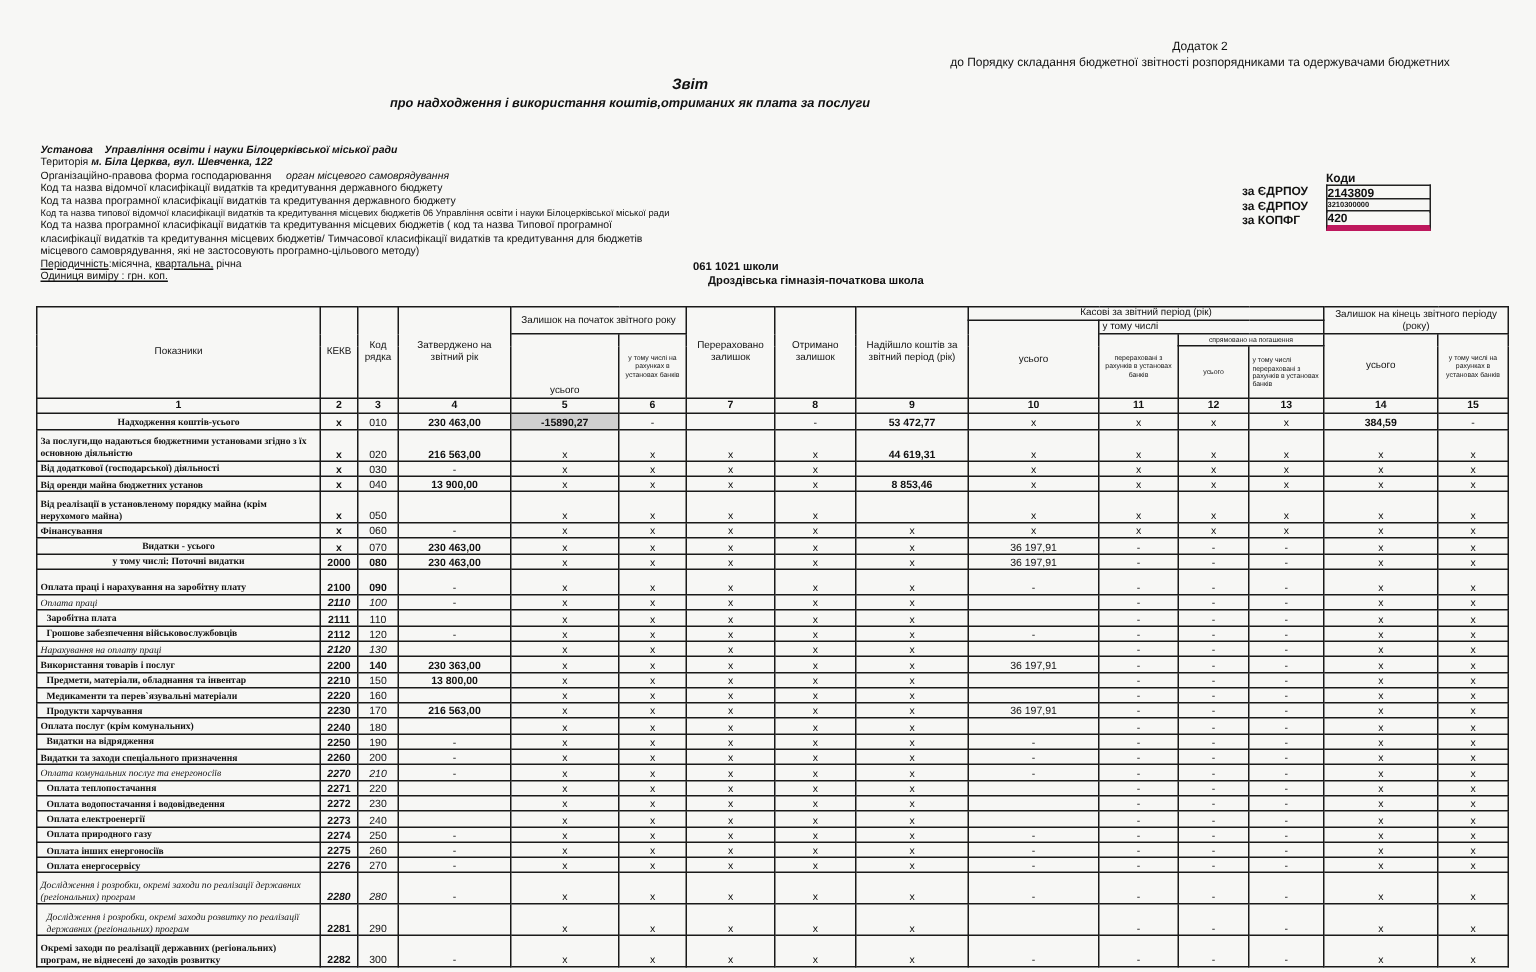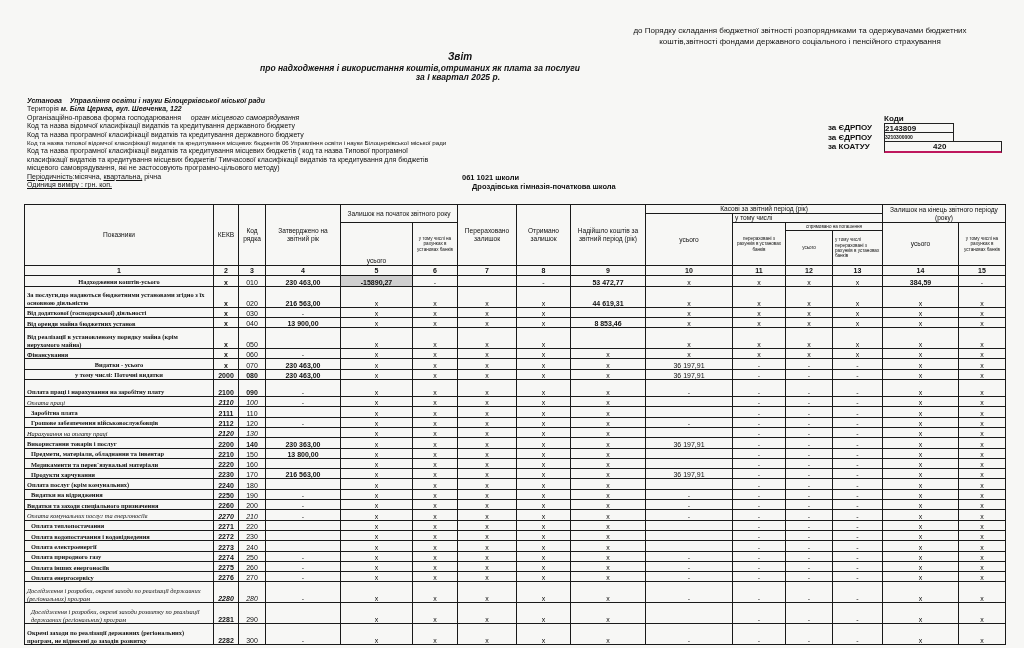--- a/index.html
+++ b/index.html
@@ -13,21 +13,21 @@
   .b { font-weight:bold; }
   
   #annex { left:600px; top:26px; width:400px; text-align:center; font-size:8px; line-height:10.5px; }
   #title { left:180px; top:52px; width:400px; text-align:right; font-size:8.5px; font-style:italic; font-weight:bold; line-height:9.5px; }
   #title .t1 { font-size:10px; text-align:center; width:100%; padding-left:160px; box-sizing:border-box; display:block; margin-bottom:2px;}
   #codes { left:828px; top:114px; font-size:8px; }
   #codes .hdr { text-align:left; margin-left:56px; width:68px; font-weight:bold; line-height:9px; }
   #codes .row { display:flex; align-items:center; height:9.5px; }
   #codes .lbl { width:56px; font-weight:bold; }
   #codes .val { width:68px; border:1px solid #222; border-bottom:none; font-weight:bold; height:9px; line-height:9px; }
-  #codes .row:last-child .val { border-bottom:2px solid #be185d;padding-left:48px; }
+  #codes .row:last-child .val { border-bottom:4px solid #be185d; }
   #codes .small { font-size:5px; }
   #meta { left:27px; top:97px; font-size:7px; line-height:8.4px; }
   #meta .line { white-space:nowrap; }
   #meta .u { text-decoration:underline; }
   .rightval { position:absolute; font-size:7.5px; font-weight:bold; }
   
   table#report {
     position:absolute; left:24px; top:204px; border-collapse:collapse;
     table-layout:fixed; font-size:6.3px;
   }
@@ -48,42 +48,41 @@
   #report td.itc { font-style:italic; }
   #report td.shade { background:#cfcfcf; }
   #report tr { height:10.3px; }
   #report tr.tall { height:21px; }
   #report tr.mid { height:17px; }
 </style>
 </head>
 <body>
 
 <div id="annex" class="abs">
+  <div>Додаток 2</div>
   <div>до Порядку складання бюджетної  звітності розпорядниками та одержувачами бюджетних</div>
-  <div>коштів,звітності фондами державного соціального і пенсійного страхування</div>
 </div>
 
 <div id="title" class="abs">
   <span class="t1">Звіт</span>
   <div>про надходження і використання коштів,отриманих як плата за послуги</div>
-  <div style="padding-right:80px;">за І квартал 2025 р.</div>
 </div>
 
 <div id="codes" class="abs">
   <div class="hdr">Коди</div>
   <div class="row">
     <span class="lbl">за ЄДРПОУ</span>
     <span class="val">2143809</span>
   </div>
   <div class="row">
     <span class="lbl">за ЄДРПОУ</span>
     <span class="val small">3210300000</span>
   </div>
   <div class="row">
-    <span class="lbl">за КОАТУУ</span>
+    <span class="lbl">за КОПФГ</span>
     <span class="val">420</span>
   </div>
 </div>
 
 <div id="meta" class="abs">
   <div class="line it b">
     <span>Установа</span>&nbsp;&nbsp;&nbsp;
     <span>Управління освіти і науки Білоцерківської міської ради</span>
   </div>
   <div class="line">

